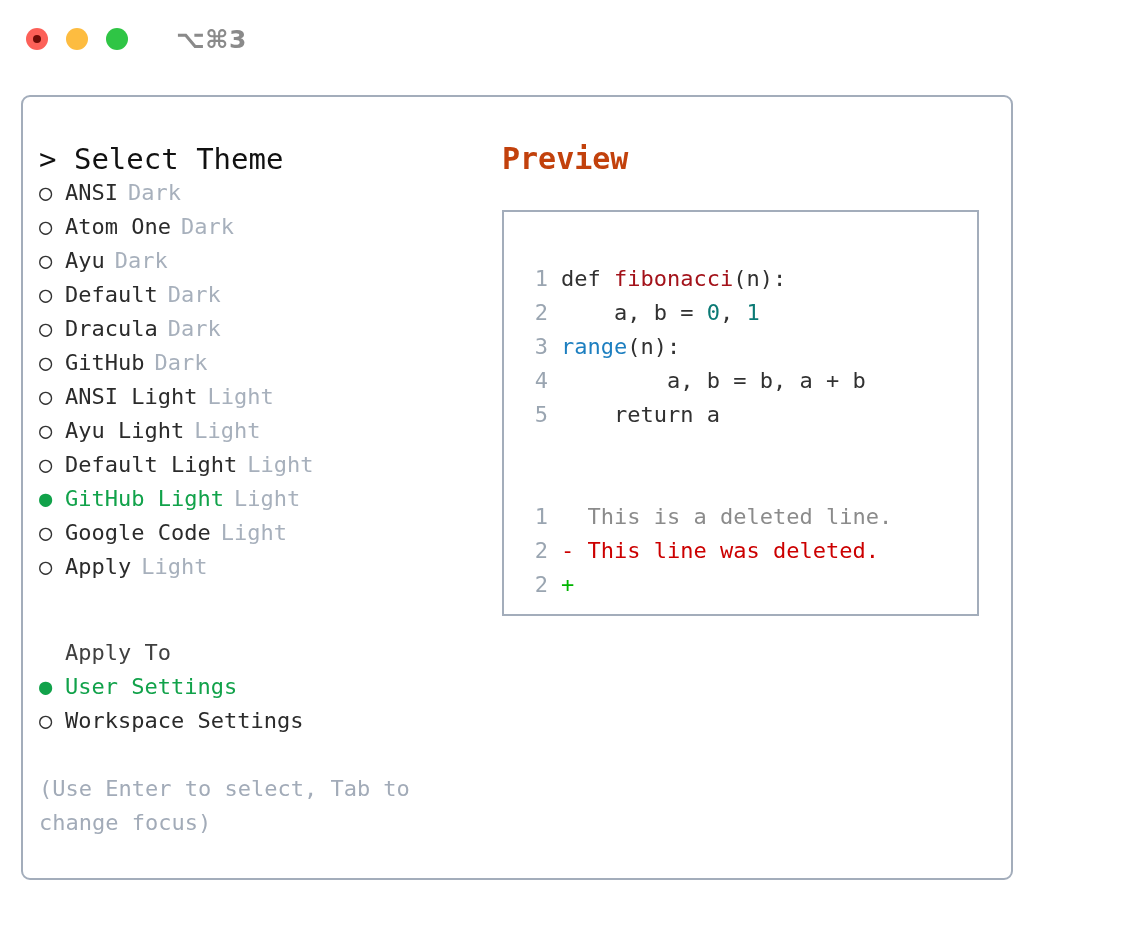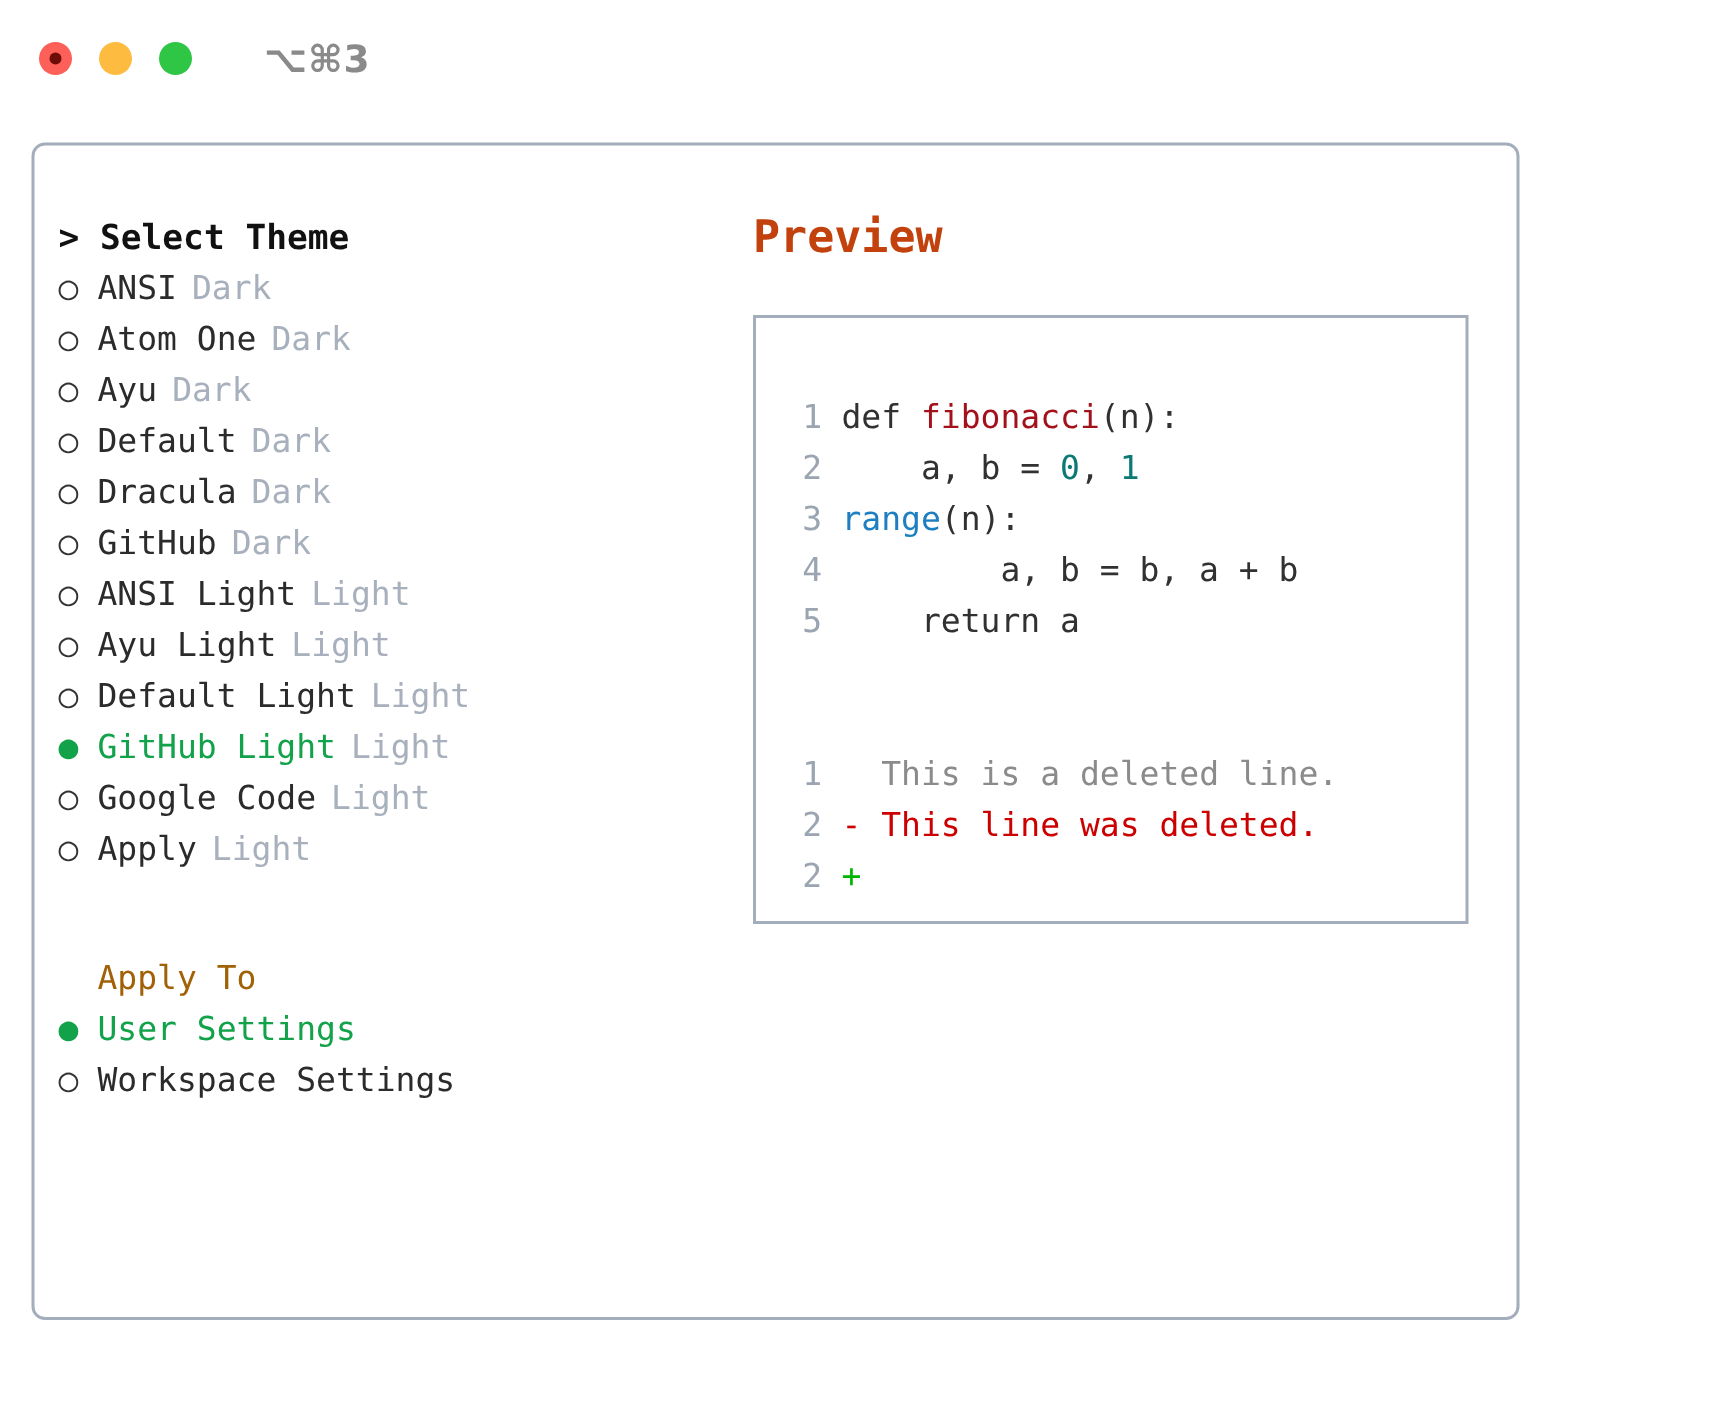--- a/index.html
+++ b/index.html
@@ -78,22 +78,22 @@
   }
 
   
   .left-col {
     position: absolute;
     left: 16px;
     top: 45px;
     width: 430px;
   }
   .section-head {
-    font-size: 23px;
-    font-weight: 700;
+    font-size: 29px;
+    font-weight: 400;
     color: #111111;
     line-height: 34px;
     white-space: pre;
   }
   .opt-row {
     display: flex;
     align-items: baseline;
     line-height: 34px;
     font-size: 22px;
     white-space: pre;
@@ -109,21 +109,21 @@
   .opt-name {
     color: #2b2b2b;
   }
   .opt-row.selected .opt-name { color: #11a24a; }
   .opt-tag {
     color: #a7b0bc;
     margin-left: 10px;
   }
   .subhead {
     font-size: 22px;
-    color: #a16207;
+    color: #404040;
     line-height: 34px;
     padding-left: 26px;
     white-space: pre;
   }
   .spacer-lg { height: 52px; }
   .hint {
     margin-top: 34px;
     font-size: 22px;
     color: #a2abb8;
     line-height: 34px;
@@ -266,20 +266,21 @@
         <div class="opt-row selected">
           <span class="bullet">●</span>
           <span class="opt-name">User Settings</span>
         </div>
         <div class="opt-row">
           <span class="bullet">○</span>
           <span class="opt-name">Workspace Settings</span>
         </div>
       </div>
 
+      <div class="hint">(Use Enter to select, Tab to change focus)</div>
     </div>
 
     <div class="right-col">
       <div class="preview-title">Preview</div>
 
       <div class="preview-box">
 
         <div class="code-line">
           <span class="lnum">1</span>
           <span class="ctext">def </span><span class="tok-fn">fibonacci</span><span class="ctext">(n):</span>

